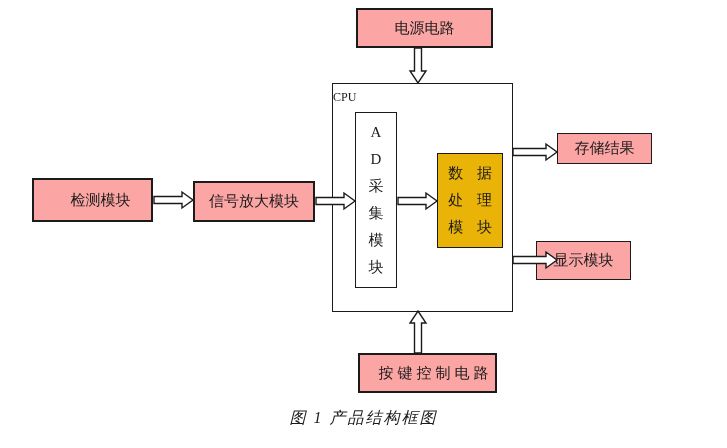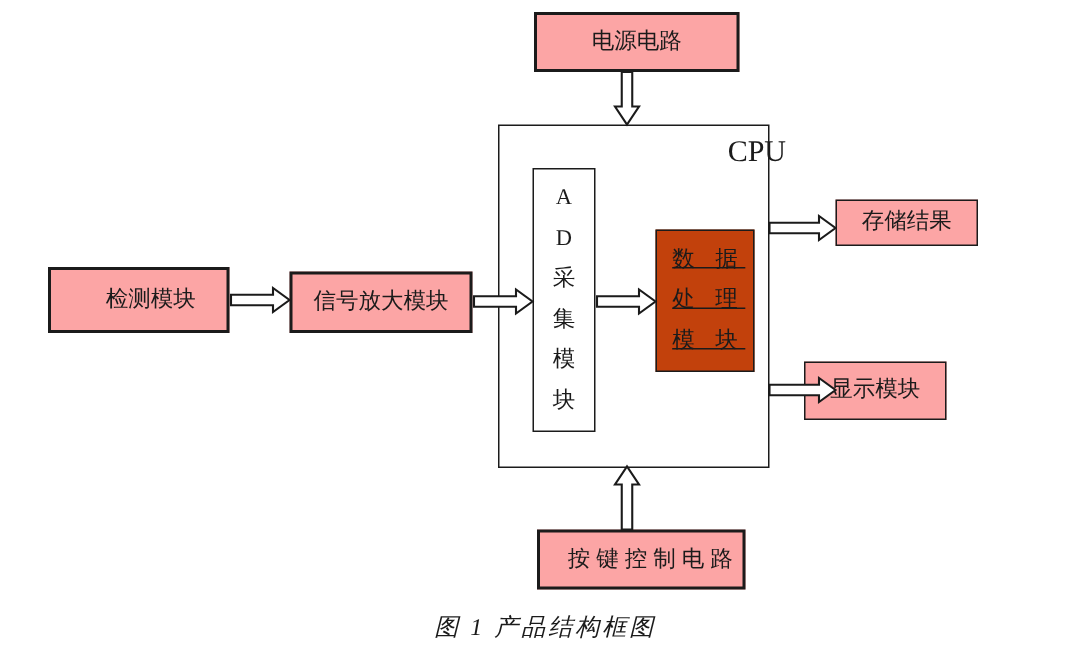--- a/index.html
+++ b/index.html
@@ -32,23 +32,23 @@
   
   .cpu-box {
     position: absolute;
     box-sizing: border-box;
     left: 332px; top: 83px; width: 181px; height: 229px;
     border: 1px solid #1b1b1b;
     background: #ffffff;
   }
   .cpu-label {
     position: absolute;
-    top: 6px; left: 12px; width: 100%;
-    text-align: right;
-    font-size: 20px;
+    top: 6px; left: 0; width: 100%;
+    text-align: left;
+    font-size: 12px;
   }
 
   
   .ad-box {
     position: absolute;
     box-sizing: border-box;
     left: 355px; top: 112px; width: 42px; height: 176px;
     border: 1px solid #1b1b1b;
     background: #ffffff;
     display: flex;
@@ -58,27 +58,26 @@
     font-size: 15px;
   }
   .ad-box span { display: block; line-height: 1; }
 
   
   .data-box {
     position: absolute;
     box-sizing: border-box;
     left: 437px; top: 153px; width: 66px; height: 95px;
     border: 1px solid #1b1b1b;
-    background: #c2410c;
+    background: #eab308;
     display: flex;
     flex-direction: column;
     align-items: center;
     justify-content: space-evenly;
     font-size: 15px;
-    text-decoration: underline;
   }
   .data-box span { display: block; line-height: 1; letter-spacing: 5px; text-indent: 5px; }
 
   .spaced { letter-spacing: 4px; text-indent: 4px; }
 
   .power-box   { left: 356px; top: 8px;   width: 137px; height: 40px; }
   .detect-box  { left: 32px;  top: 178px; width: 121px; height: 44px; padding-left: 16px; }
   .amplify-box { left: 193px; top: 181px; width: 122px; height: 41px; }
   .store-box   { left: 557px; top: 133px; width: 95px;  height: 31px; border-width: 1px; }
   .display-box { left: 536px; top: 241px; width: 95px;  height: 39px; border-width: 1px; }

